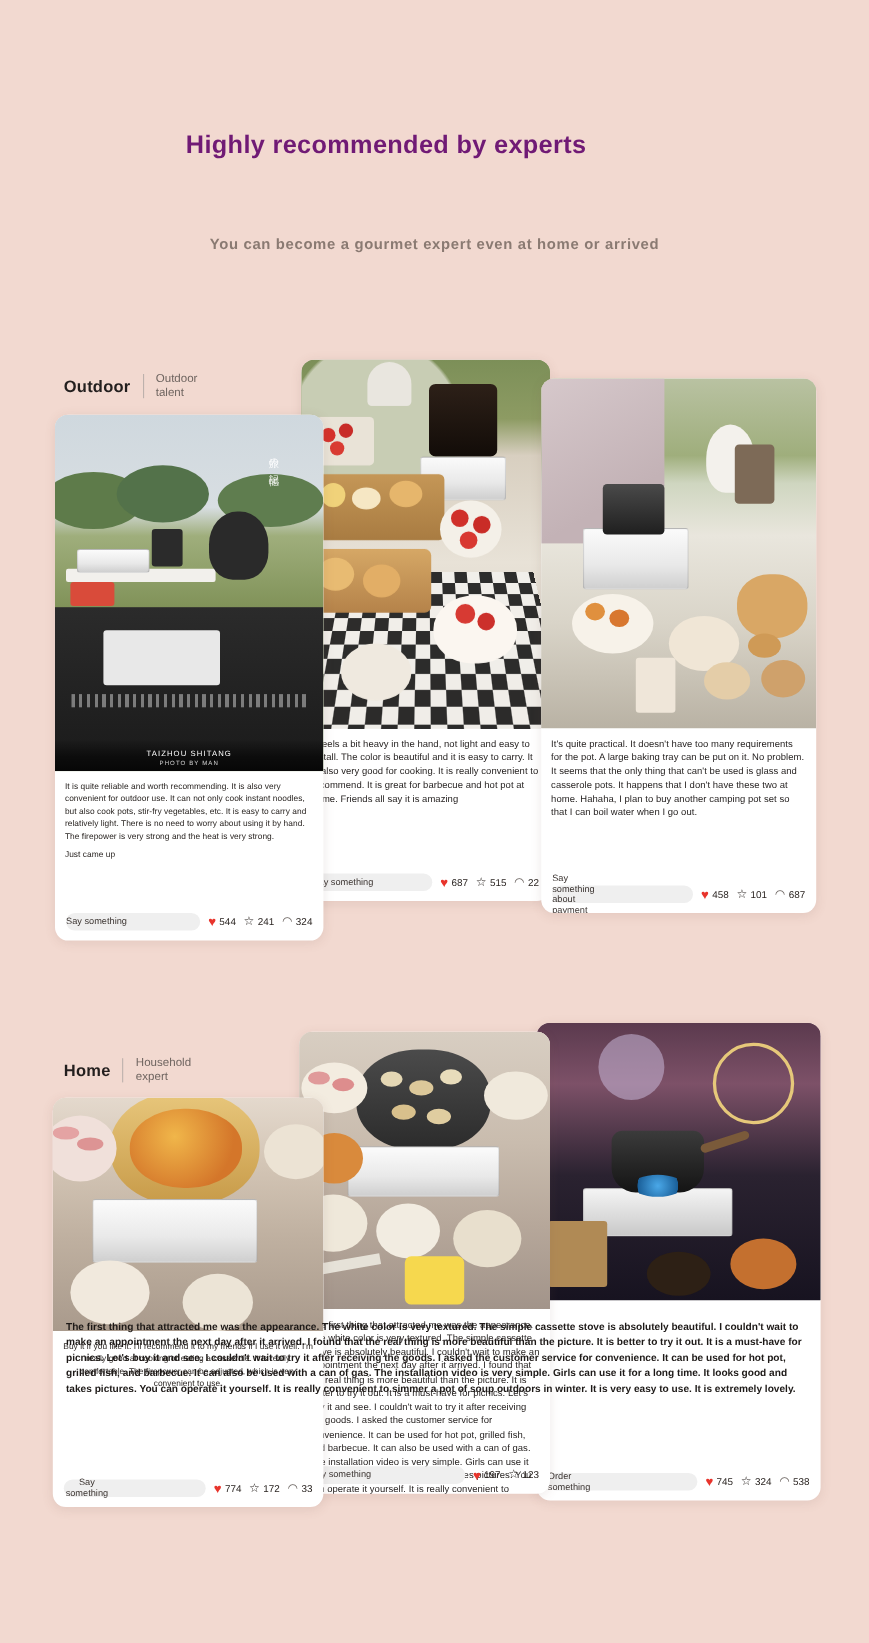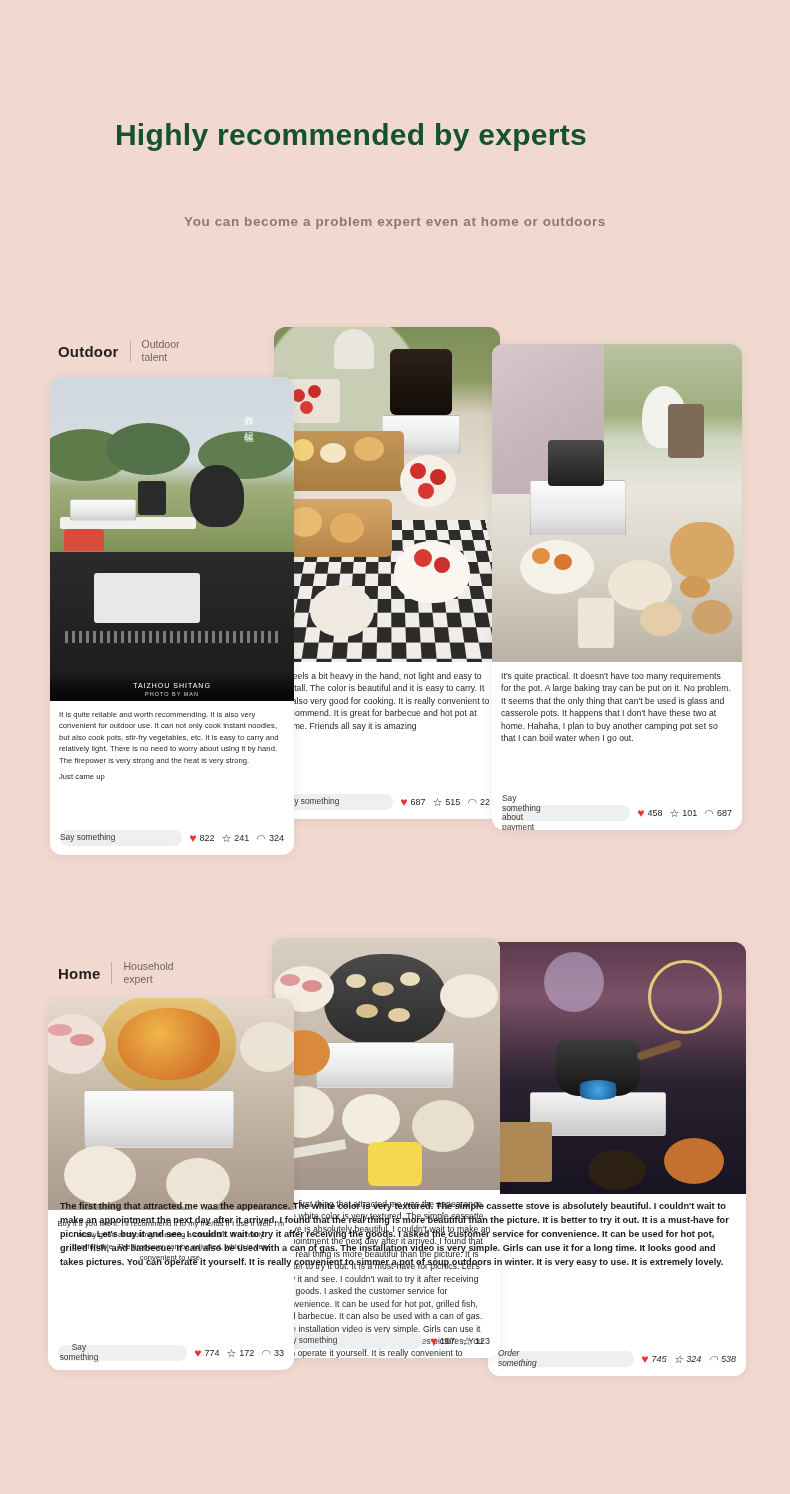--- a/index.html
+++ b/index.html
@@ -11,23 +11,23 @@
     position: relative;
     overflow: hidden;
   }
 
   .page-title {
     position: absolute;
     top: 118px;
     left: 0;
     width: 702px;
     text-align: center;
-    font-size: 30px;
+    font-size: 23px;
     font-weight: bold;
-    color: #14532d;
+    color: #701a75;
     letter-spacing: 0.3px;
   }
   .page-subtitle {
     position: absolute;
     top: 214px;
     left: 0;
     width: 790px;
     text-align: center;
     font-size: 13.5px;
     font-weight: bold;
@@ -210,21 +210,21 @@
   .dark-panel {
     position: absolute;
     left: 0; bottom: 0; width: 100%; height: 46%;
     background: linear-gradient(180deg, #2b2b2b 0%, #1a1a1a 100%);
   }
 </style>
 </head>
 <body>
 
 <div class="page-title">Highly recommended by experts</div>
-<div class="page-subtitle">You can become a problem expert even at home or outdoors</div>
+<div class="page-subtitle">You can become a gourmet expert even at home or arrived</div>
 
 <div class="section sec-outdoor">
 
   <div class="sec-head" style="top:18px;justify-content:flex-end;">
     <span class="main">Outdoor</span>
     <span class="divider"></span>
     <span class="sub">Outdoor talent</span>
   </div>
 
   <div class="card" style="left:274px; top:7px; width:226px; height:492px;">
@@ -339,21 +339,21 @@
     <div class="body">
       <div class="text small">It is quite reliable and worth recommending. It is also very convenient for outdoor use. It can not only cook instant noodles, but also cook pots, stir-fry vegetables, etc. It is easy to carry and relatively light. There is no need to worry about using it by hand. The firepower is very strong and the heat is very strong.</div>
       <div class="text small" style="margin-top:5px;">Just came up</div>
     </div>
     <div class="actionbar">
       <div class="say-pill">
         <span class="say-label">Say something</span>
       </div>
       <div class="stat">
         <span class="heart">♥</span>
-        <span>822</span>
+        <span>544</span>
       </div>
       <div class="stat">
         <span class="star">☆</span>
         <span>241</span>
       </div>
       <div class="stat">
         <span class="bubble">◠</span>
         <span>324</span>
       </div>
     </div>
@@ -362,21 +362,21 @@
 </div>
 
 <div class="section sec-home">
 
   <div class="sec-head" style="top:30px;">
     <span class="main">Home</span>
     <span class="divider"></span>
     <span class="sub">Household expert</span>
   </div>
 
-  <div class="card" style="left:488px; top:12px; width:258px; height:434px;font-style:italic;">
+  <div class="card" style="left:488px; top:0px; width:258px; height:434px;">
     <div class="photo kitchen-night" style="height:252px;">
       <div class="ph kitchen-night"></div>
       <div class="blob" style="left:160px; top:18px; width:74px; height:74px; border:3px solid #e6c87a; background:transparent;"></div>
       <div class="blob" style="left:56px; top:10px; width:60px; height:60px; background:#c9b8d8; opacity:.55;"></div>
       <div class="stove" style="left:42px; top:150px; width:136px; height:44px; background:linear-gradient(180deg,#f4f4f4,#c9c9c9);"></div>
       <div class="blob" style="left:68px; top:98px; width:84px; height:56px; background:linear-gradient(180deg,#3b3b3b,#141414); border-radius:10px 10px 22px 22px;"></div>
       <div class="rect" style="left:148px; top:104px; width:46px; height:8px; background:#7a5a3a; border-radius:4px; transform:rotate(-18deg);"></div>
       <div class="blob" style="left:86px; top:138px; width:48px; height:20px; background:radial-gradient(circle,#4aa8e8 0%, #1a5f99 70%, transparent 72%);"></div>
       <div class="rect" style="left:10px; top:180px; width:54px; height:60px; background:#b08a55; border-radius:3px;"></div>
       <div class="blob" style="left:176px; top:196px; width:60px; height:46px; background:#c4702f;"></div>

